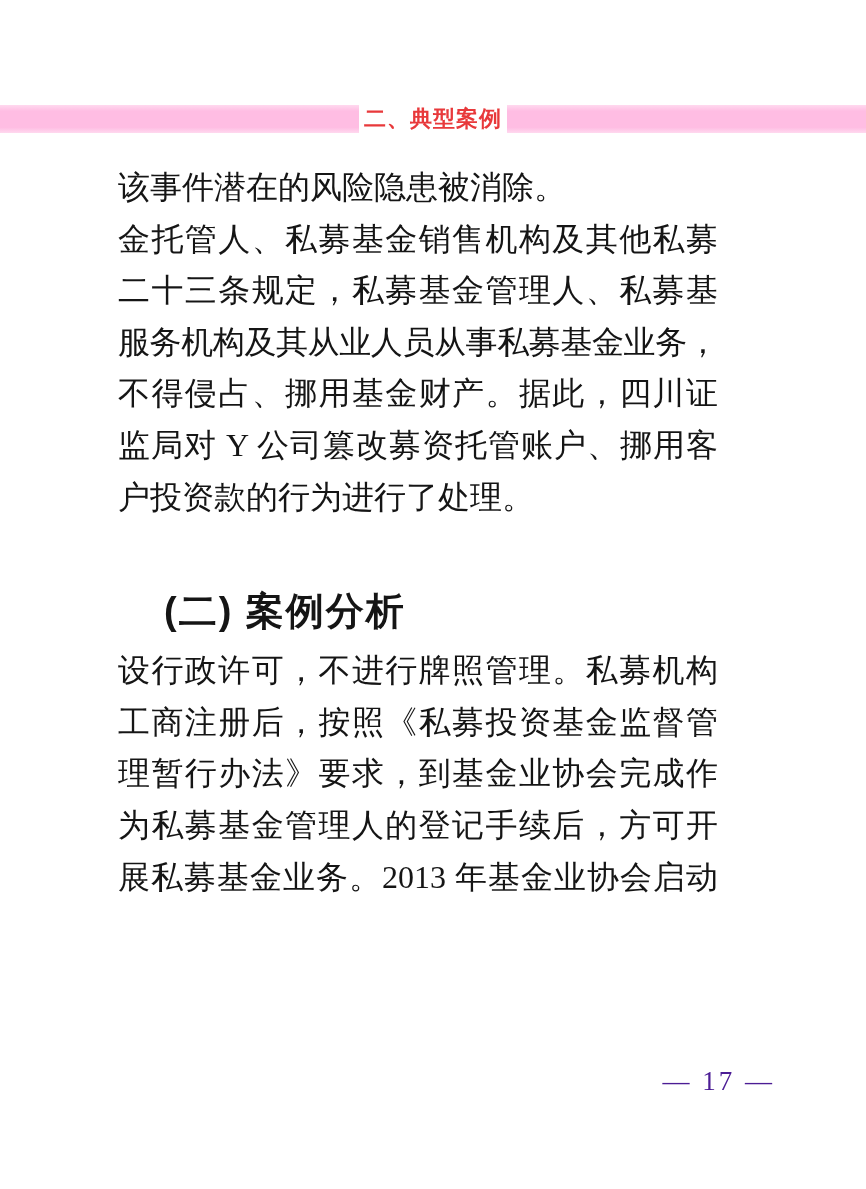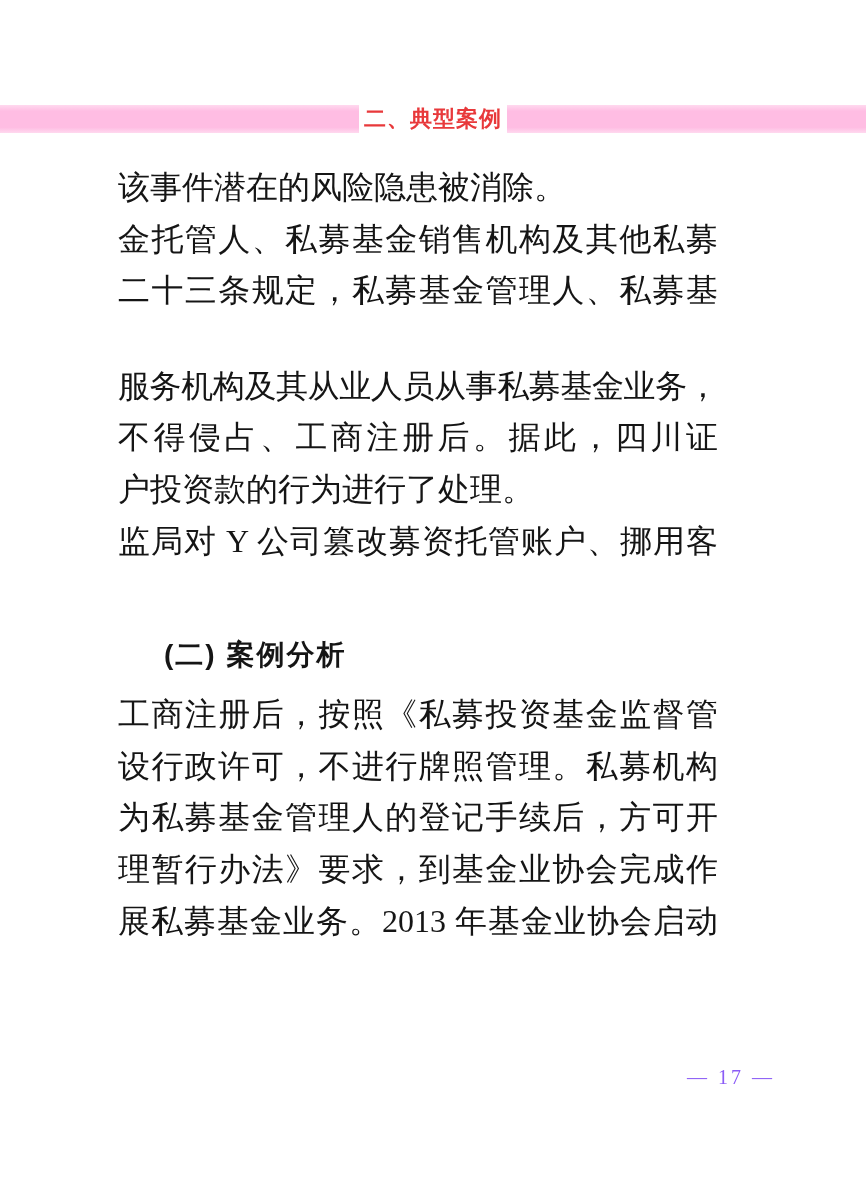--- a/index.html
+++ b/index.html
@@ -54,40 +54,40 @@
   .tline{
     height:51.6px;
     line-height:51.6px;
     text-align:left;
   }
   .tline.just{
     text-align:justify;
     text-align-last:justify;
   }
   .tline.ind{text-indent:44px;}
-  .tline.tight{letter-spacing:-0.8px;margin-top:44px;}
+  .tline.tight{letter-spacing:-0.8px;}
 
   .heading{
     margin:62px 0 8px 0;
     height:52px;
     line-height:52px;
     font-family:"Liberation Sans","DejaVu Sans",sans-serif;
     font-weight:bold;
-    font-size:28px;
+    font-size:38px;
     text-indent:46px;
     letter-spacing:2px;
     color:var(--text_black);
   }
 
   .pagenum{
     position:absolute;
     top:1066px;right:91px;
-    font-size:20px;
+    font-size:27px;
     letter-spacing:3px;
-    color:#8b5cf6;
+    color:#4c1d95;
     white-space:nowrap;
   }
 </style>
 </head>
 <body>
 
 <div class="page">
 
   <header class="band">
     <div class="band-bar"></div>
@@ -97,31 +97,31 @@
 
   <main class="textblock">
     <section>
         <div class="tline">该事件潜在的风险隐患被消除。</div>
       </section>
 
     <section>
         <div class="tline just">金托管人、私募基金销售机构及其他私募</div>
         <div class="tline just">二十三条规定，私募基金管理人、私募基</div>
         <div class="tline just tight">服务机构及其从业人员从事私募基金业务，</div>
-        <div class="tline just">不得侵占、工商注册后。据此，四川证</div>
+        <div class="tline just">不得侵占、挪用基金财产。据此，四川证</div>
+        <div class="tline just">监局对 Y 公司篡改募资托管账户、挪用客</div>
         <div class="tline">户投资款的行为进行了处理。</div>
-        <div class="tline just">监局对 Y 公司篡改募资托管账户、挪用客</div>
       </section>
 
     <h2 class="heading">(二) 案例分析</h2>
 
     <section>
+        <div class="tline just">设行政许可，不进行牌照管理。私募机构</div>
         <div class="tline just">工商注册后，按照《私募投资基金监督管</div>
-        <div class="tline just">设行政许可，不进行牌照管理。私募机构</div>
+        <div class="tline just">理暂行办法》要求，到基金业协会完成作</div>
         <div class="tline just">为私募基金管理人的登记手续后，方可开</div>
-        <div class="tline just">理暂行办法》要求，到基金业协会完成作</div>
         <div class="tline just">展私募基金业务。2013 年基金业协会启动</div>
       </section>
   </main>
 
   <footer class="pagenum">— 17 —</footer>
 
 </div>
 
 </body></html>

